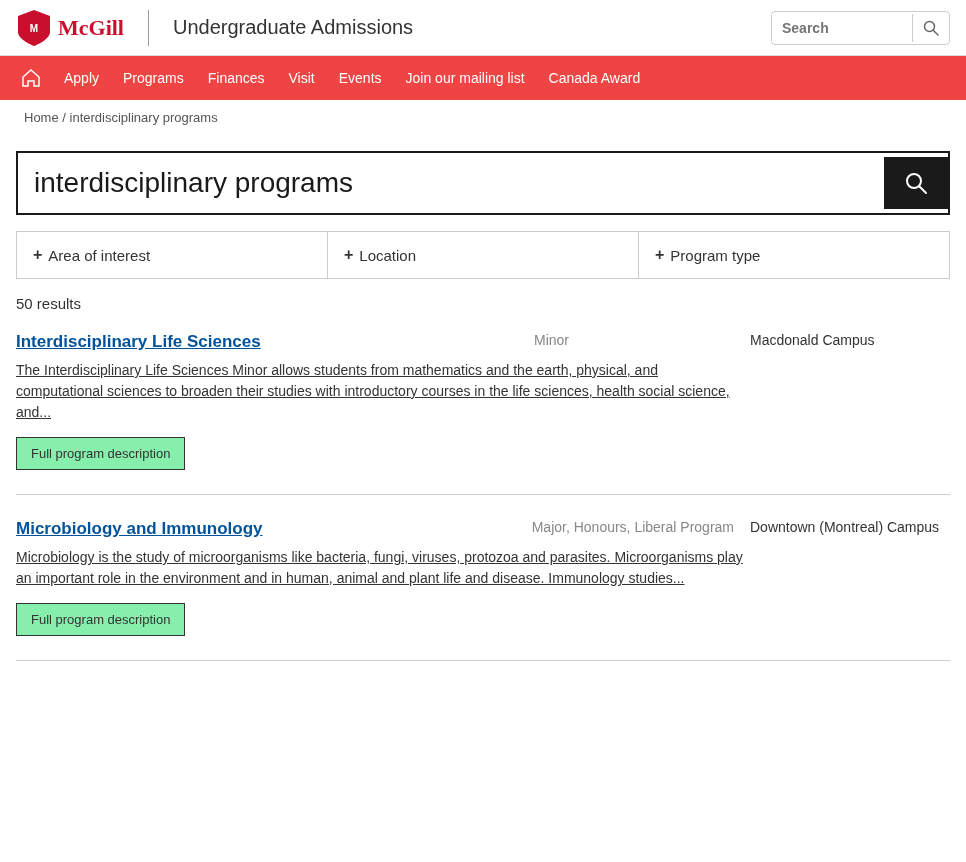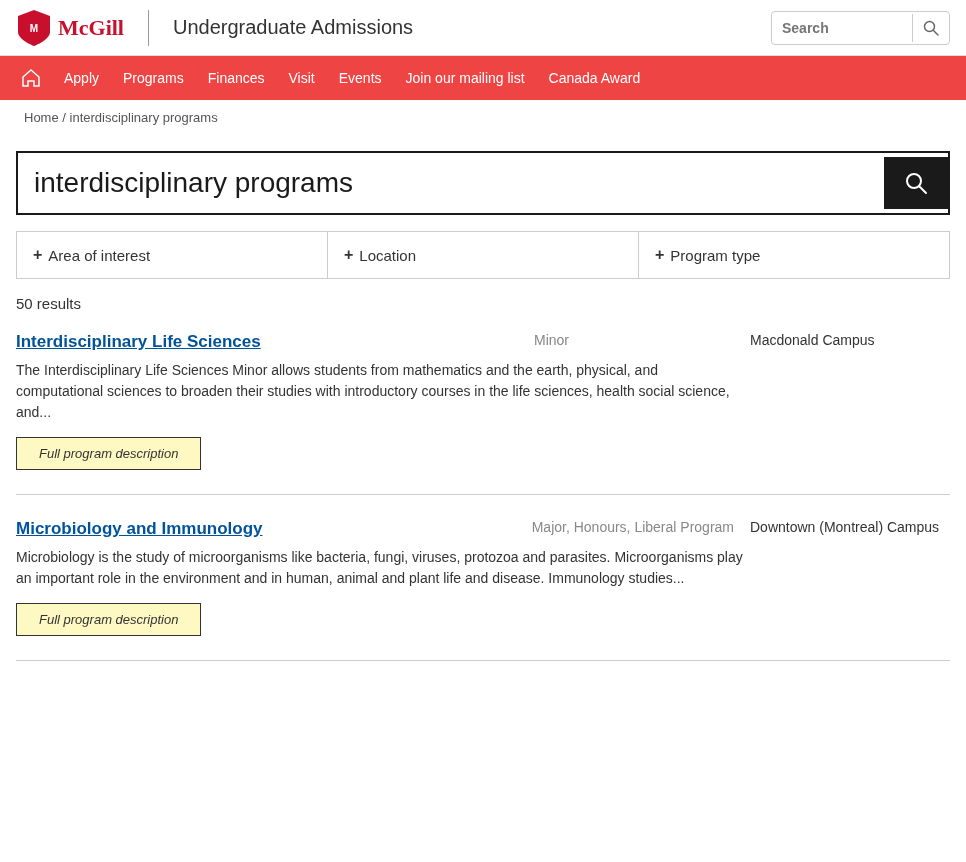--- a/index.html
+++ b/index.html
@@ -219,29 +219,29 @@
       font-size: 14px;
       min-width: 200px;
       text-align: left;
     }
     .program-desc {
       font-size: 14px;
       color: #333;
       line-height: 1.5;
       margin-bottom: 14px;
       max-width: 730px;
+      text-decoration: underline;
     }
     .program-link-btn {
       border: 1px solid #333;
-      background: #fef9c3;
-      padding: 8px 22px;
+      background: #86efac;
+      padding: 8px 14px;
       font-size: 13px;
       cursor: pointer;
       color: #333;
-      font-style: italic;
     }
   </style>
 </head>
 <body>
 
 <header class="header">
   <div class="header-left">
     <div class="logo-area mcgill-logo">
       <svg class="logo-shield" viewBox="0 0 36 40" xmlns="http://www.w3.org/2000/svg">
         <path d="M18 2 L34 8 L34 24 C34 32 18 38 18 38 C18 38 2 32 2 24 L2 8 Z" fill="#c8102e"></path>

